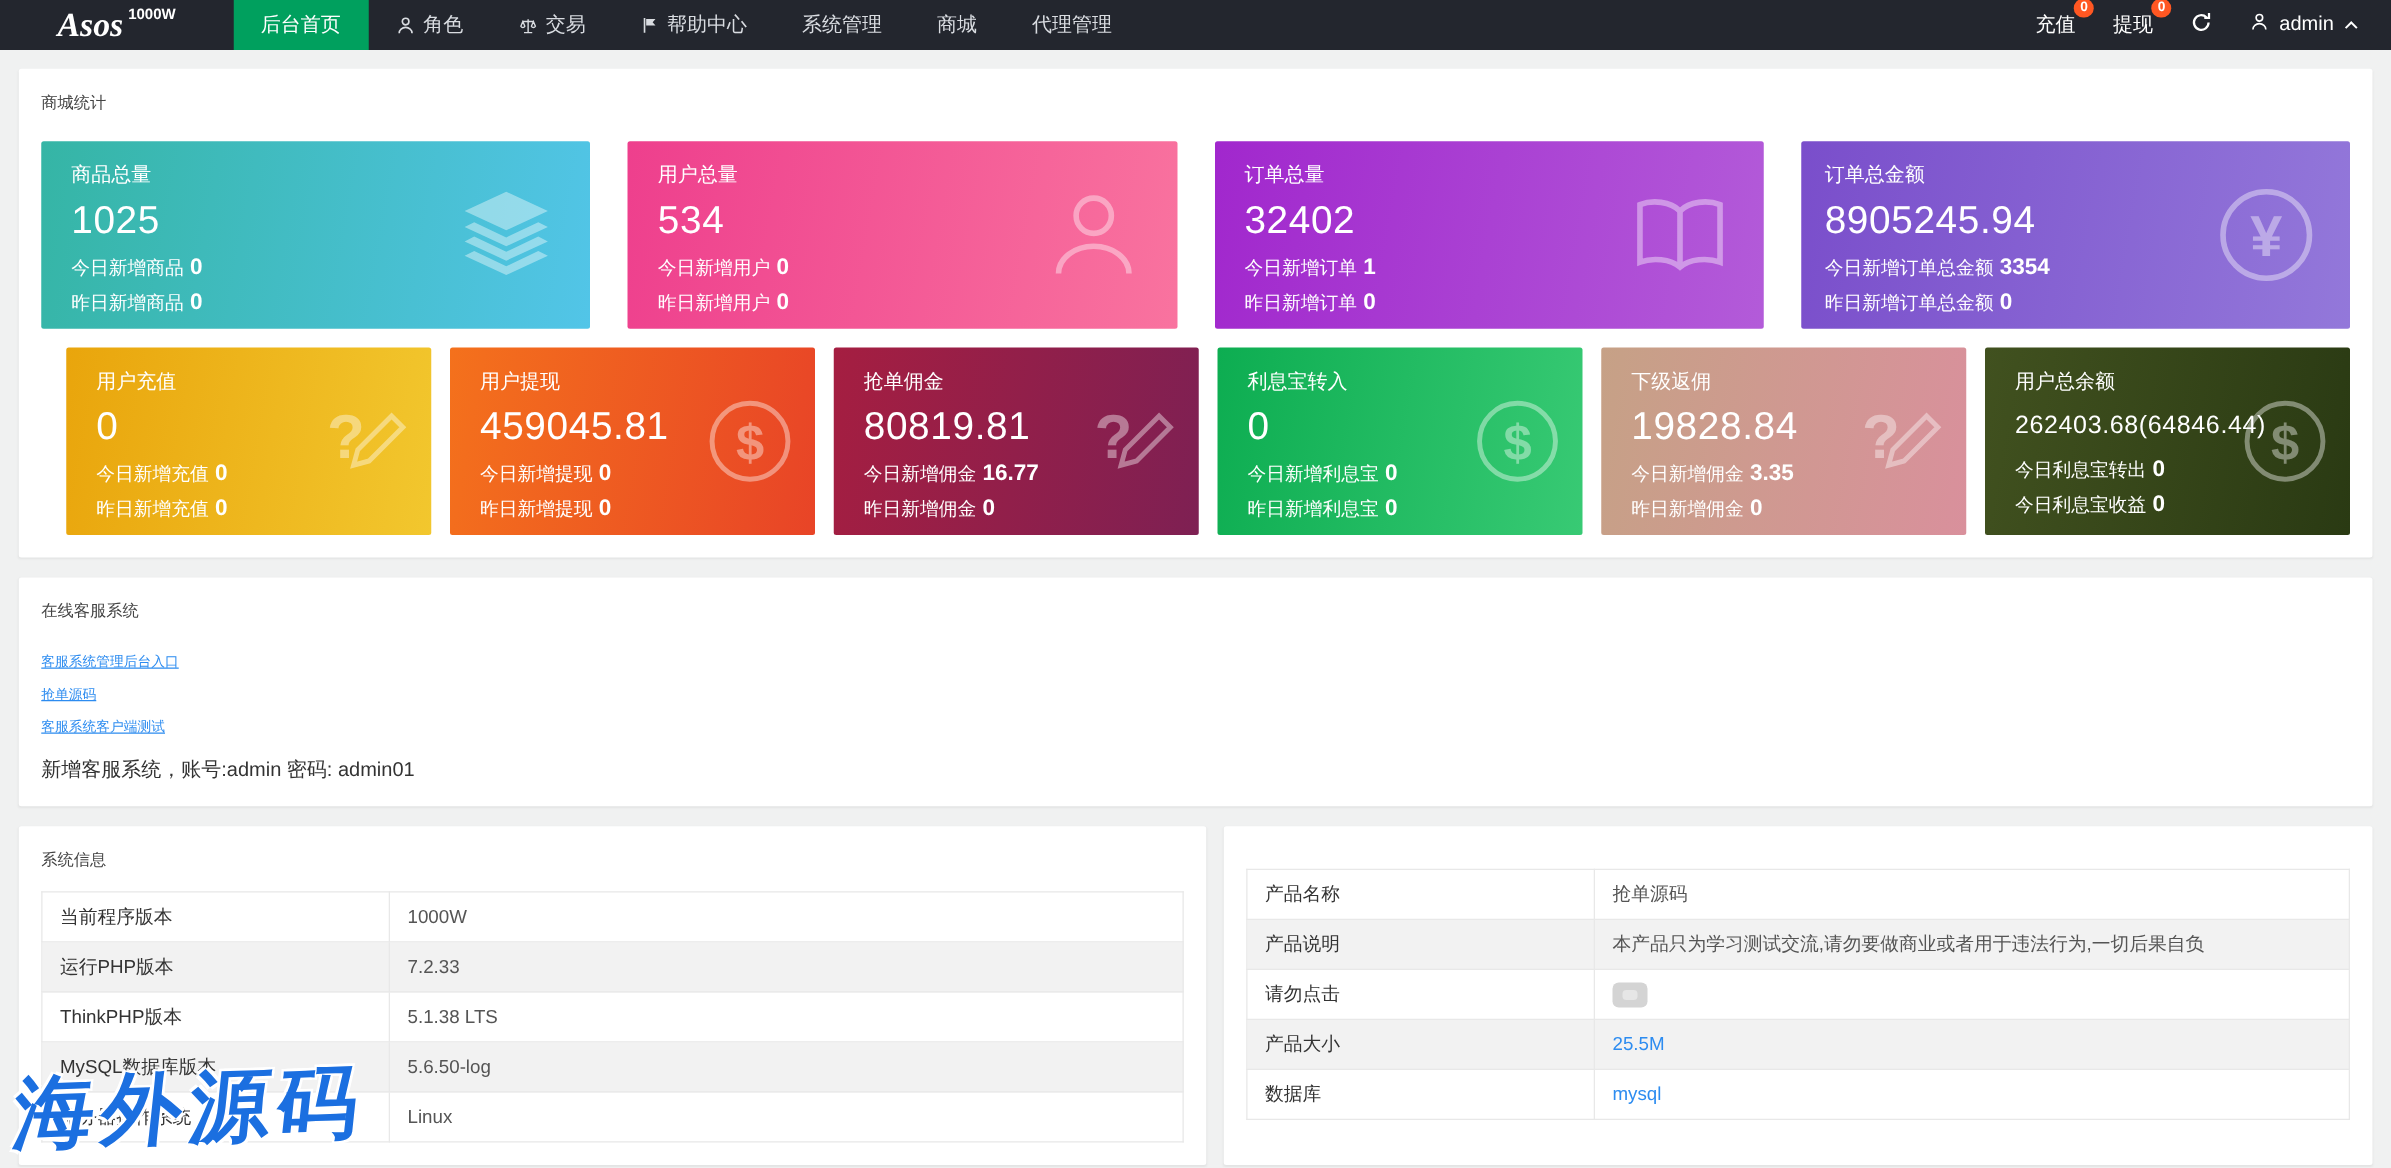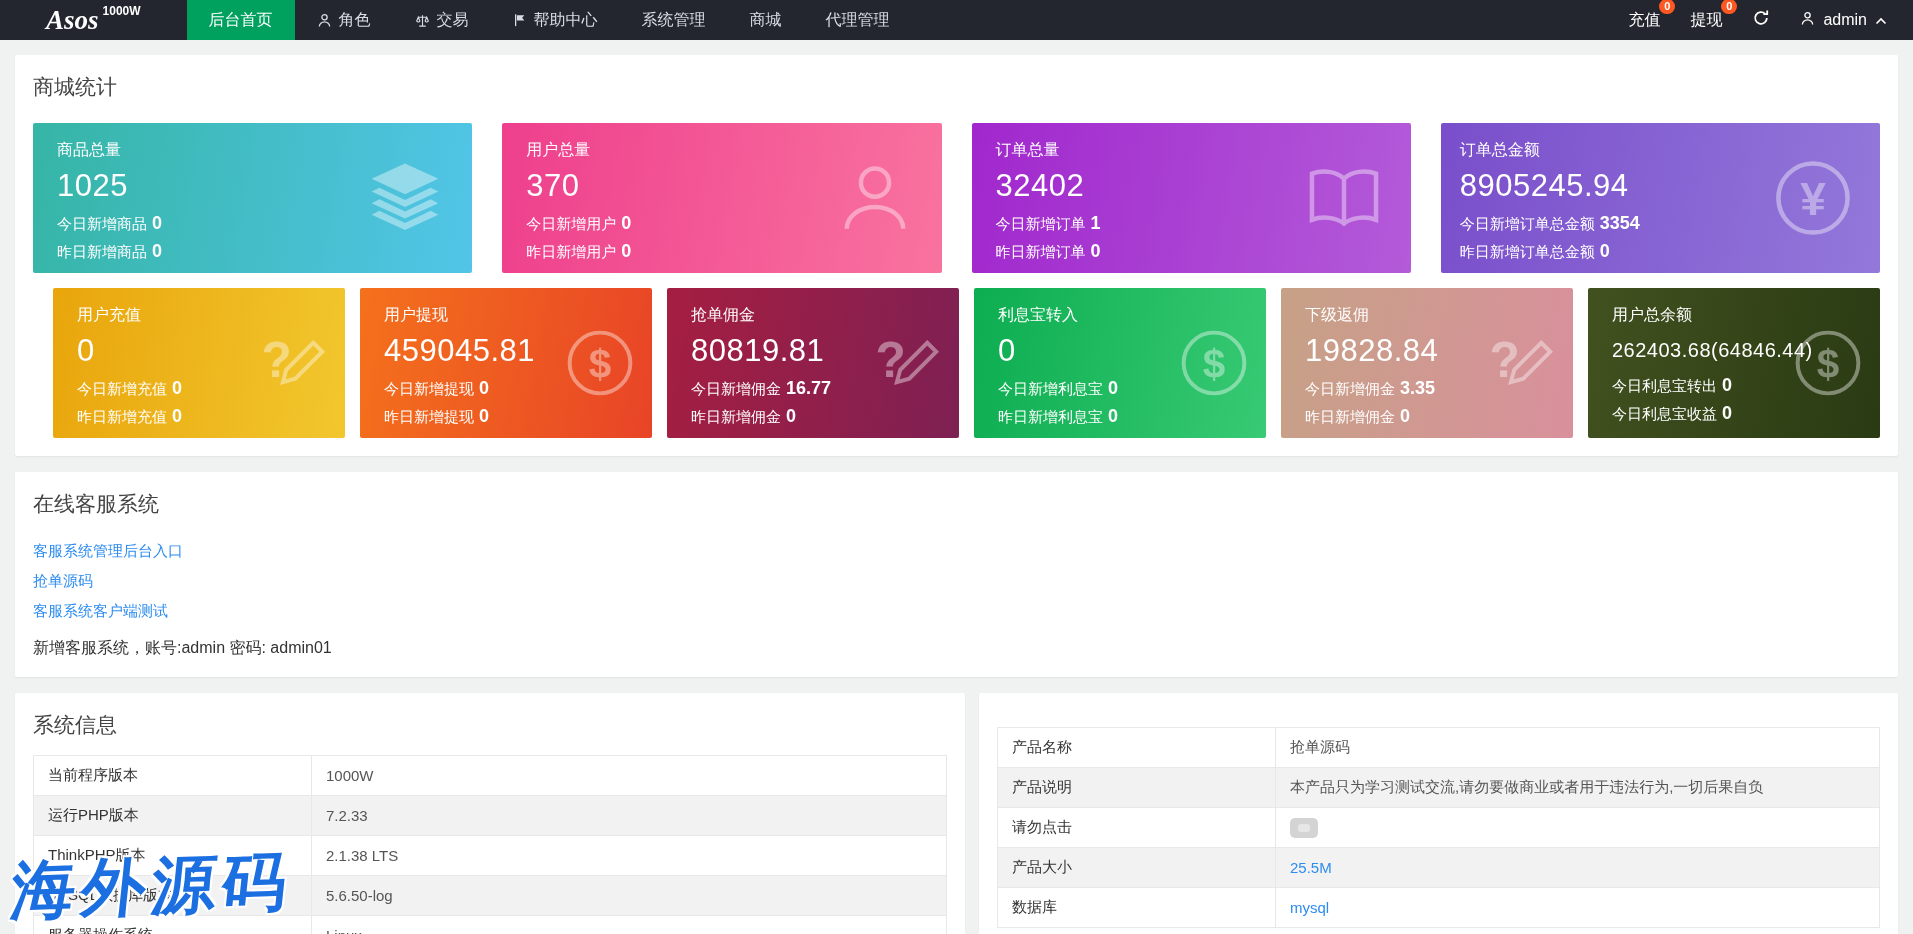--- a/index.html
+++ b/index.html
@@ -29,38 +29,38 @@
   .header-actions { margin-left:auto; display:flex; align-items:center; gap:30px; padding-right:26px; }
   .h-action { position:relative; font-size:16px; color:#fff; cursor:pointer; white-space:nowrap; }
   .badge {
     position:absolute; top:-11px; right:-15px; background:#ff5722; color:#fff;
     font-size:11px; line-height:1; padding:2px 5px; border-radius:8px; font-weight:bold;
   }
   .user-menu { display:flex; align-items:center; gap:8px; font-size:16px; color:#fff; cursor:pointer; }
   
   main { padding:15px; }
   .panel { background:#fff; margin-bottom:16px; box-shadow:0 1px 2px rgba(0,0,0,.06); border-radius:2px; padding:18px; }
-  .panel-title { font-size:21px; color:#444;font-family:Liberation Mono, monospace; }
+  .panel-title { font-size:13px; color:#444;font-family:Liberation Mono, monospace; }
   
   .cards-row1 { display:grid; grid-template-columns:repeat(4,1fr); gap:30px; margin-top:22px; }
   .cards-row2 { display:grid; grid-template-columns:repeat(6,1fr); gap:15px; margin-top:15px;padding-left:20px; }
   .stat-card {
     position:relative; height:150px; color:#fff; padding:17px 24px;
     border-radius:2px; overflow:hidden; background:#888;
   }
   .sc-title { font-size:16px; }
   .sc-value { font-size:31px; font-weight:normal; margin:7px 0 9px; letter-spacing:.5px; }
   .sc-value.small { font-size:20px; margin:13px 0 13px; }
   .sc-line { font-size:15px; margin-top:7px; }
   .sc-line b { font-size:18px; margin-left:5px; }
   .sc-icon { position:absolute; right:26px; top:50%; transform:translateY(-50%); width:82px; height:82px; opacity:.4; }
   .cards-row2 .sc-icon { width:72px; height:72px; right:16px; }
   
   .service-links { margin-top:24px; }
-  .service-link { display:block; color:#2d8cf0; font-size:15px; margin-top:11px; cursor:pointer; width:max-content; }
+  .service-link { display:block; color:#2d8cf0; text-decoration:underline; font-size:11px; margin-top:11px; cursor:pointer; width:max-content; }
   .service-note { margin-top:17px; font-size:16px; color:#333; }
   
   .bottom-grid { display:grid; grid-template-columns:950px 1fr; gap:14px; }
   .info-table { width:100%; border-collapse:collapse; margin-top:16px; }
   .info-table td { border:1px solid #e8e8e8; height:40px; padding:0 14px; font-size:15px; color:#555; }
   .info-table td.lbl { width:278px; color:#333; }
   .info-table tr:nth-child(even) { background:#f2f2f2; }
   .link-val { color:#2d8cf0; cursor:pointer; }
   .mini-badge {
     display:inline-block; width:28px; height:20px; background:#d4d4d4; border-radius:5px;
@@ -170,21 +170,21 @@
         <svg class="sc-icon" viewBox="0 0 64 64" fill="#fff">
             <path d="M32 5 58 17 32 29 6 17Z"></path>
             <path d="M12 24 6 27 32 39 58 27 52 24 32 33.5Z"></path>
             <path d="M12 33 6 36 32 48 58 36 52 33 32 42.5Z"></path>
             <path d="M12 42 6 45 32 57 58 45 52 42 32 51.5Z"></path>
           </svg>
       </div>
 
       <div class="stat-card" style="background: linear-gradient(100deg, rgb(238, 63, 141), rgb(249, 115, 159));">
         <div class="sc-title">用户总量</div>
-        <div class="sc-value">370</div>
+        <div class="sc-value">534</div>
         <div class="sc-line"><span>今日新增用户</span><b>0</b></div>
         <div class="sc-line"><span>昨日新增用户</span><b>0</b></div>
         <svg class="sc-icon" viewBox="0 0 64 64" fill="none" stroke="#fff" stroke-width="3.5">
             <circle cx="32" cy="20" r="11"></circle>
             <path d="M10 56 a22 17 0 0 1 44 0"></path>
           </svg>
       </div>
 
       <div class="stat-card" style="background: linear-gradient(100deg, rgb(161, 39, 205), rgb(179, 91, 217));">
         <div class="sc-title">订单总量</div>
@@ -298,21 +298,21 @@
           <tr>
             <td class="lbl">当前程序版本</td>
             <td>1000W</td>
           </tr>
           <tr>
             <td class="lbl">运行PHP版本</td>
             <td>7.2.33</td>
           </tr>
           <tr>
             <td class="lbl">ThinkPHP版本</td>
-            <td>2.1.38 LTS</td>
+            <td>5.1.38 LTS</td>
           </tr>
           <tr>
             <td class="lbl">MySQL数据库版本</td>
             <td>5.6.50-log</td>
           </tr>
           <tr>
             <td class="lbl">服务器操作系统</td>
             <td>Linux</td>
           </tr>
         </tbody>

